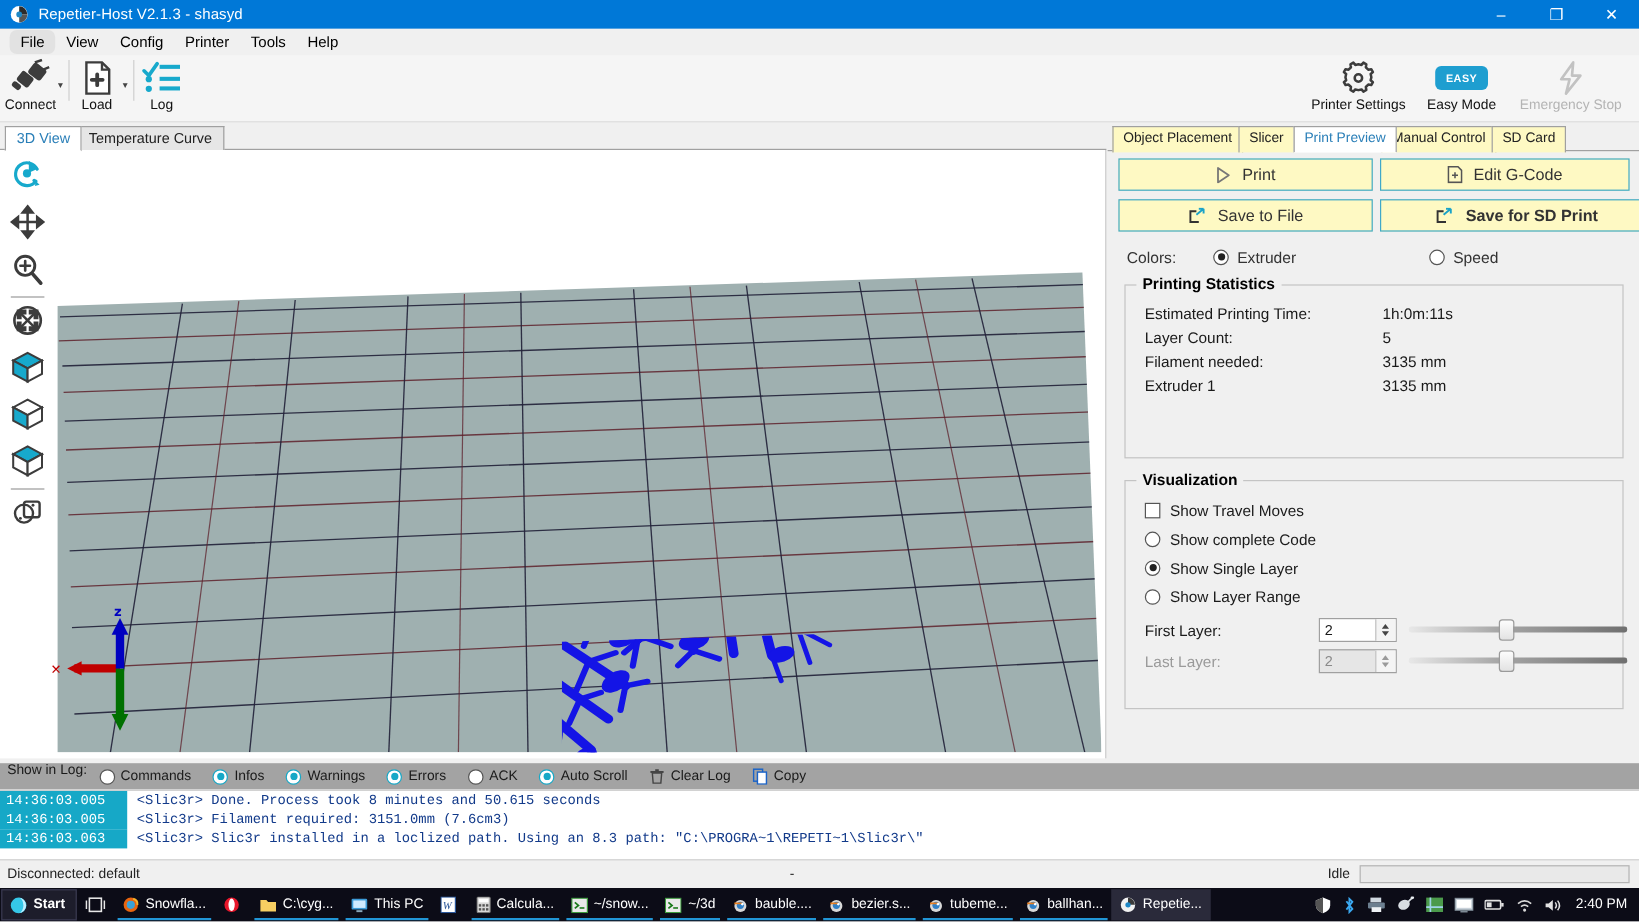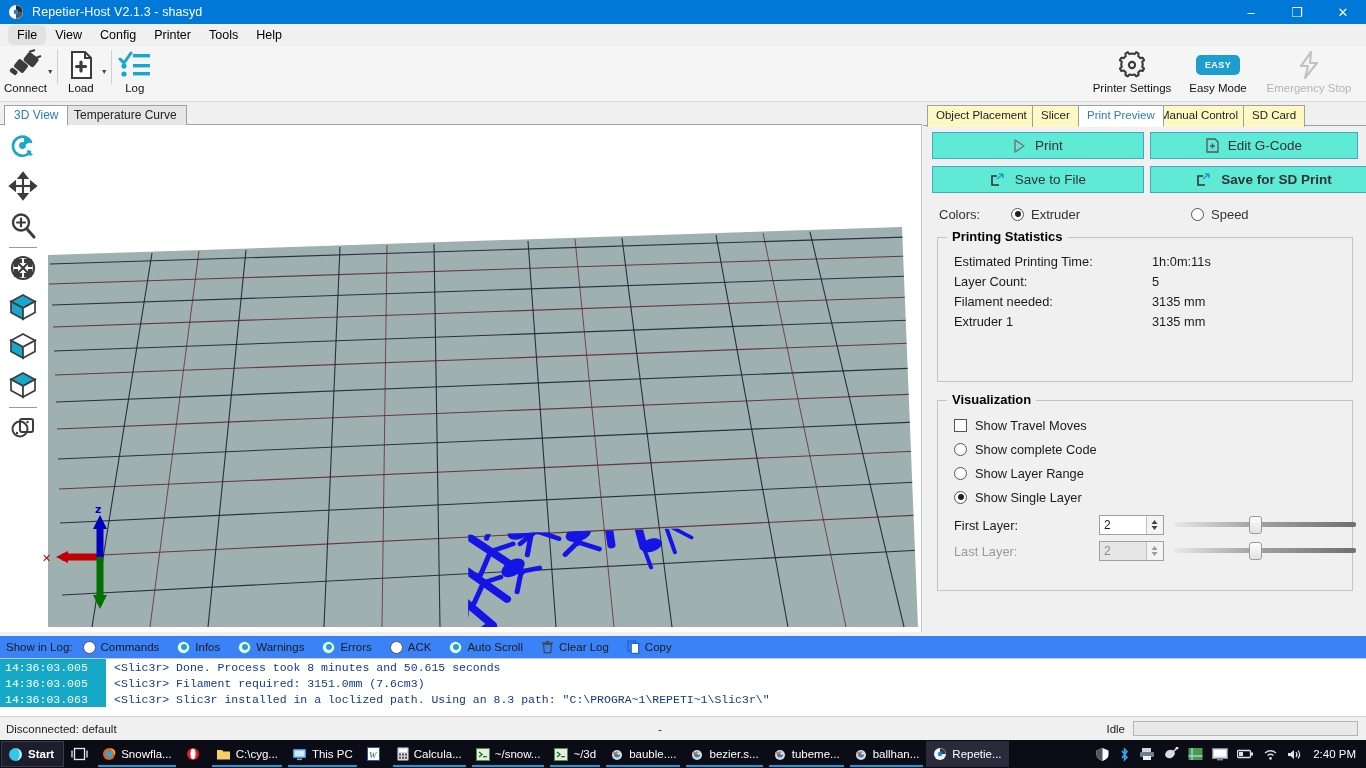--- a/index.html
+++ b/index.html
@@ -91,21 +91,21 @@
   .rpanel { position: absolute; left: 923px; top: 103px; width: 443px; height: 529px; background: #f0f0f0; }
   .rtabs { position: absolute; left: 0; top: 0; width: 443px; height: 23px; border-bottom: 1px solid #a0a0a0; }
   .rtab {
     position: absolute; top: 2px; height: 22px; padding: 3px 8px 0 8px;
     font-size: 11.5px; border: 1px solid #a0a0a0; border-bottom: none;
     background: #fef9c3; color: #222; white-space: nowrap;
   }
   .rtab.sel { background: #fff; color: #2a7fb8; border-bottom: 1px solid #fff; z-index: 3; }
 
   .btn-wide {
-    position: absolute; height: 27px; border: 1px solid #3fa9c9; background: #5eead4;
+    position: absolute; height: 27px; border: 1px solid #3fa9c9; background: #fef9c3;
     display: flex; align-items: center; justify-content: center; gap: 9px;
     font-size: 13.5px; color: #333;
   }
 
   .colors-row { position: absolute; left: 16px; top: 198px; width: 420px; height: 22px; display: flex; align-items: center; font-size: 13px; color: #333; }
   .radio {
     width: 13px; height: 13px; border-radius: 50%; border: 1.5px solid #555;
     background: #fff; display: inline-flex; align-items: center; justify-content: center;
     flex: none;
   }
@@ -145,21 +145,21 @@
     background: linear-gradient(to right, #e8e8e8, #a8a8a8 40%, #6f6f6f);
   }
   .slider-thumb {
     position: absolute; top: 1px; width: 13px; height: 18px; border-radius: 3px;
     background: linear-gradient(to bottom,#fdfdfd,#e2e2e2); border: 1px solid #9a9a9a;
   }
 
   
   .logbar {
     position: absolute; left: 0; top: 636px; width: 1366px; height: 22px;
-    background: #3b82f6; display: flex; align-items: center; gap: 0;
+    background: #a3a3a3; display: flex; gap: 0;
     font-size: 11.5px; color: #1a1a1a; padding-left: 6px;
   }
   .logbar .lbl { margin-right: 10px; }
   .log-opt { display: flex; align-items: center; gap: 5px; margin-right: 18px; }
   .logtext {
     position: absolute; left: 0; top: 658px; width: 1366px; height: 58px;
     background: #fff; border-top: 1px solid #c8c8c8; overflow: hidden;
     font-family: "Liberation Mono", monospace; font-size: 11.5px;
   }
   .logline { display: flex; height: 16px; align-items: center; }
@@ -611,26 +611,26 @@
 
         <div class="vis-opt">
           <span class="chk"></span>
           <span>Show Travel Moves</span>
         </div>
         <div class="vis-opt">
           <span class="radio"></span>
           <span>Show complete Code</span>
         </div>
         <div class="vis-opt">
+          <span class="radio on"></span>
+          <span>Show Single Layer</span>
+        </div>
+        <div class="vis-opt">
           <span class="radio"></span>
           <span>Show Layer Range</span>
-        </div>
-        <div class="vis-opt">
-          <span class="radio on"></span>
-          <span>Show Single Layer</span>
         </div>
 
         <div class="layer-row" style="margin-top:3px;">
           <span class="layer-lbl">First Layer:</span>
           <span class="spin">
             <span>2</span>
             <span class="spin-arrows">
               <svg width="9" height="14" viewBox="0 0 9 14">
                 <path d="M4.5 2 L7.5 6 H1.5 Z" fill="#444"></path>
                 <path d="M4.5 12 L7.5 8 H1.5 Z" fill="#444"></path>

